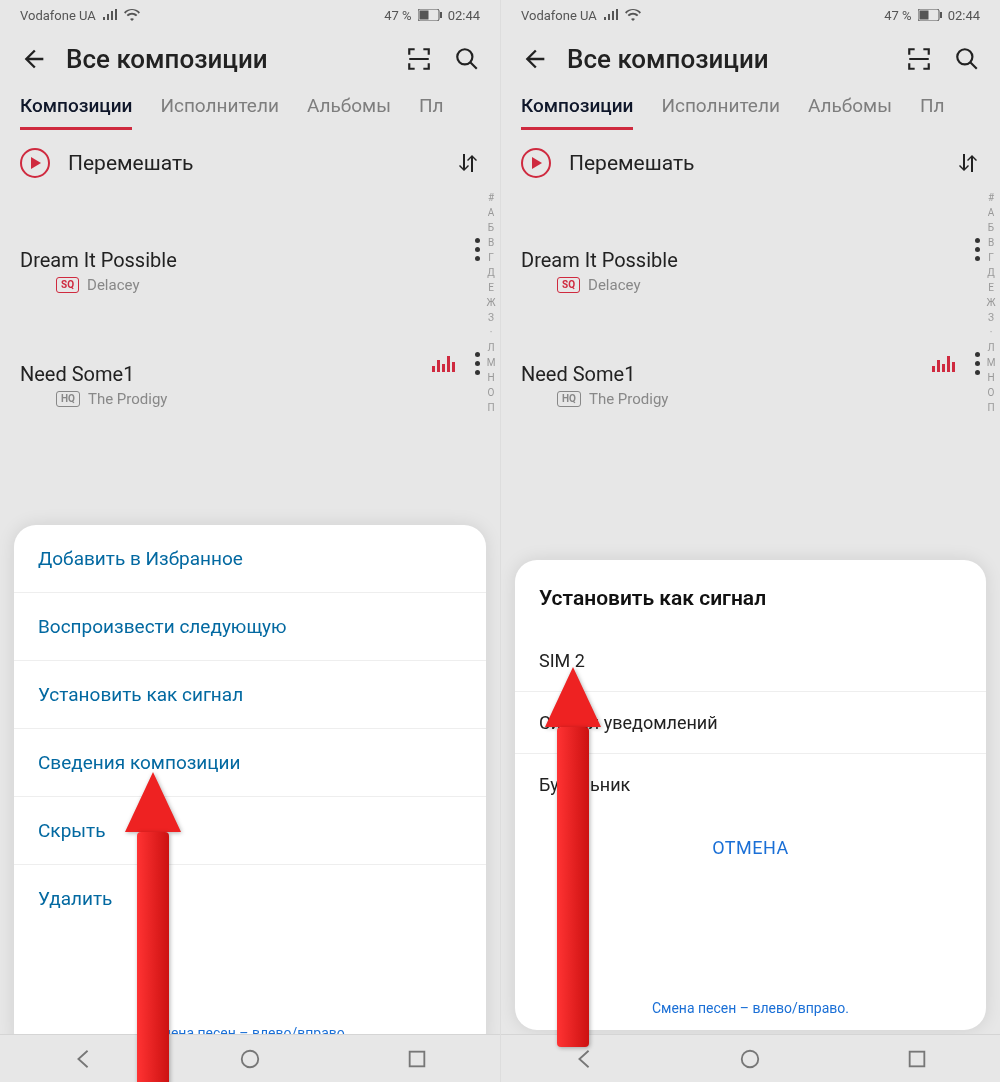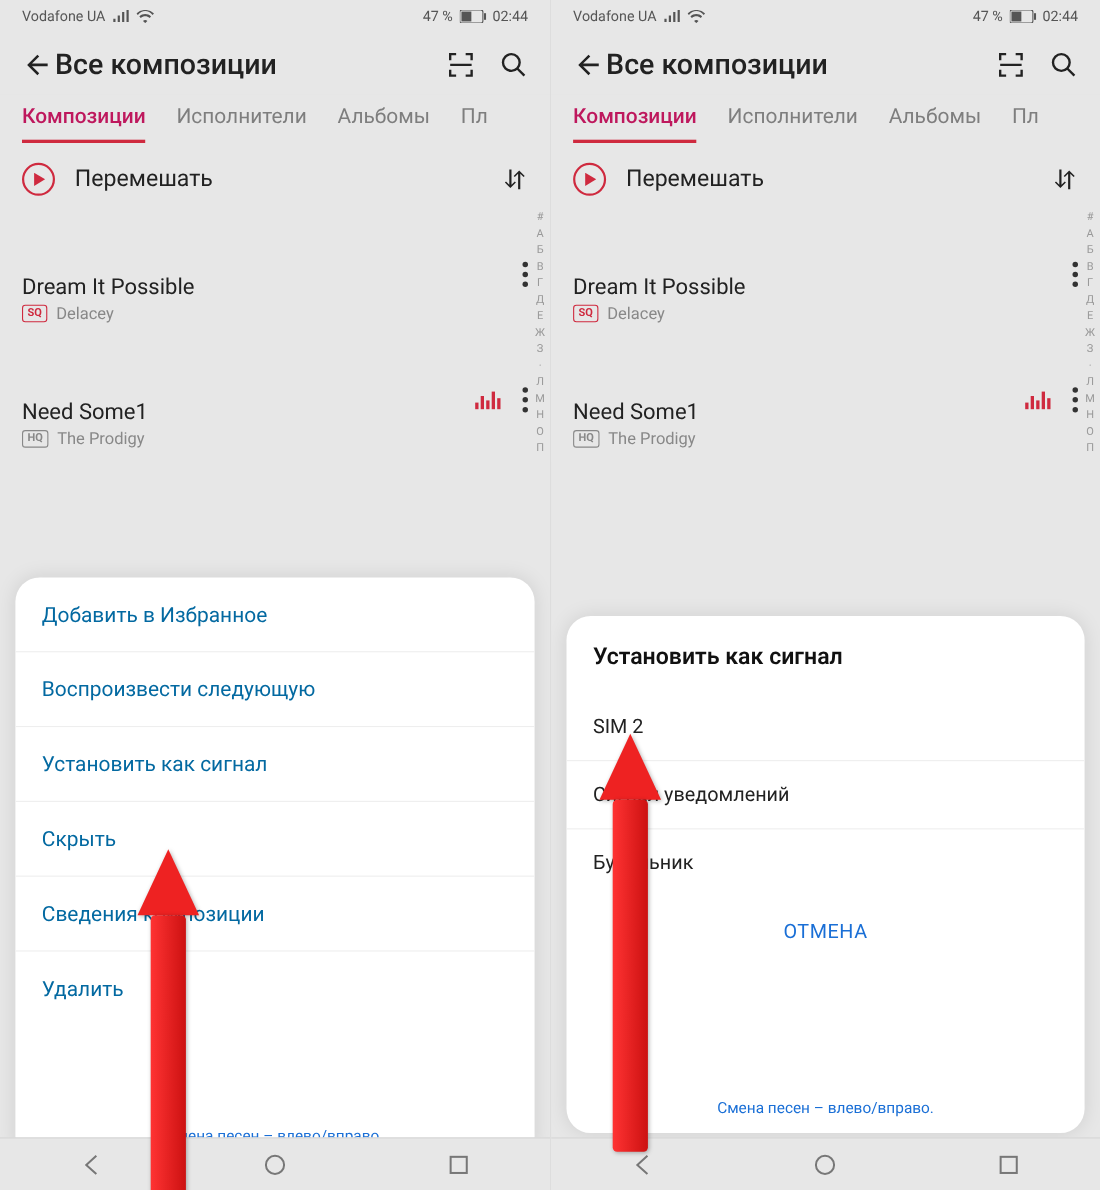--- a/index.html
+++ b/index.html
@@ -32,41 +32,41 @@
   }
   .status-left { display: flex; align-items: center; gap: 6px; flex: 0 0 auto; }
   .status-right { margin-left: auto; display: flex; align-items: center; gap: 6px; font-size: 13px; }
   .signal-icon, .wifi-icon, .battery-icon { display: inline-flex; align-items: center; }
 
   
   .app-header {
     display: flex;
     align-items: center;
     padding: 14px 20px 12px 20px;
-    gap: 2px;
+    gap: 18px;
     background: #e7e7e7;
   }
   .back-icon { width: 28px; height: 28px; }
   .page-title { font-size: 26px; font-weight: 500; color: #222; flex: 1; }
   .header-icons { display: flex; gap: 22px; align-items: center; }
   .hicon { width: 26px; height: 26px; color: #222; }
 
   
   .tabs {
     display: flex;
     gap: 28px;
     padding: 8px 20px 0 20px;
     background: #e7e7e7;
     font-size: 19px;
     overflow: hidden;
     white-space: nowrap;
   }
   .tab { color: #7e7e7e; padding-bottom: 10px; cursor: pointer; }
   .tab.active {
-    color: #be185d;
+    color: #0f172a;
     font-weight: 500;
     border-bottom: 3px solid #cf2a3f;
   }
 
   
   .content {
     background: #e7e7e7;
     padding: 0 0 0 0;
     position: relative;
   }
@@ -86,21 +86,21 @@
   .shuffle-label { font-size: 21px; color: #222; flex: 1; }
   .sort-icon { width: 24px; height: 24px; }
 
   .song-row {
     padding: 12px 20px 12px 20px;
     display: flex;
     align-items: center;
   }
   .song-info { flex: 1; }
   .song-title { font-size: 20px; color: #222; margin-bottom: 4px; margin-top: 44px; }
-  .song-artist-line { display: flex; align-items: center; gap: 8px; font-size: 15px; color: #888; }
+  .song-artist-line { display: flex; align-items: center; gap: 8px; font-size: 15px; color: #888; margin-left: 36px; }
   .quality-badge {
     border: 1.5px solid #cf2a3f;
     color: #cf2a3f;
     font-size: 10px;
     font-weight: 700;
     padding: 0 4px;
     border-radius: 3px;
     line-height: 14px;
   }
   .quality-badge.hq { border-color: #888; color: #888; }
@@ -350,22 +350,22 @@
       <div>М</div>
     <div>Н</div>
       <div>О</div>
       <div>П</div>
   </div>
 
   <div class="sheet left-sheet">
     <div class="sheet-item">Добавить в Избранное</div>
     <div class="sheet-item">Воспроизвести следующую</div>
     <div class="sheet-item">Установить как сигнал</div>
+    <div class="sheet-item">Сведения композиции</div>
     <div class="sheet-item">Скрыть</div>
-    <div class="sheet-item">Сведения композиции</div>
     <div class="sheet-item" style="border-bottom:none">Удалить</div>
     <div class="playback-hint">Смена песен – влево/вправо.</div>
   </div>
 
   <div class="navbar">
     <svg class="nav-icon" viewBox="0 0 24 24">
         <path d="M17 3L7 12l10 9"></path>
       </svg>
     <svg class="nav-icon" viewBox="0 0 24 24">
         <circle cx="12" cy="12" r="9"></circle>

